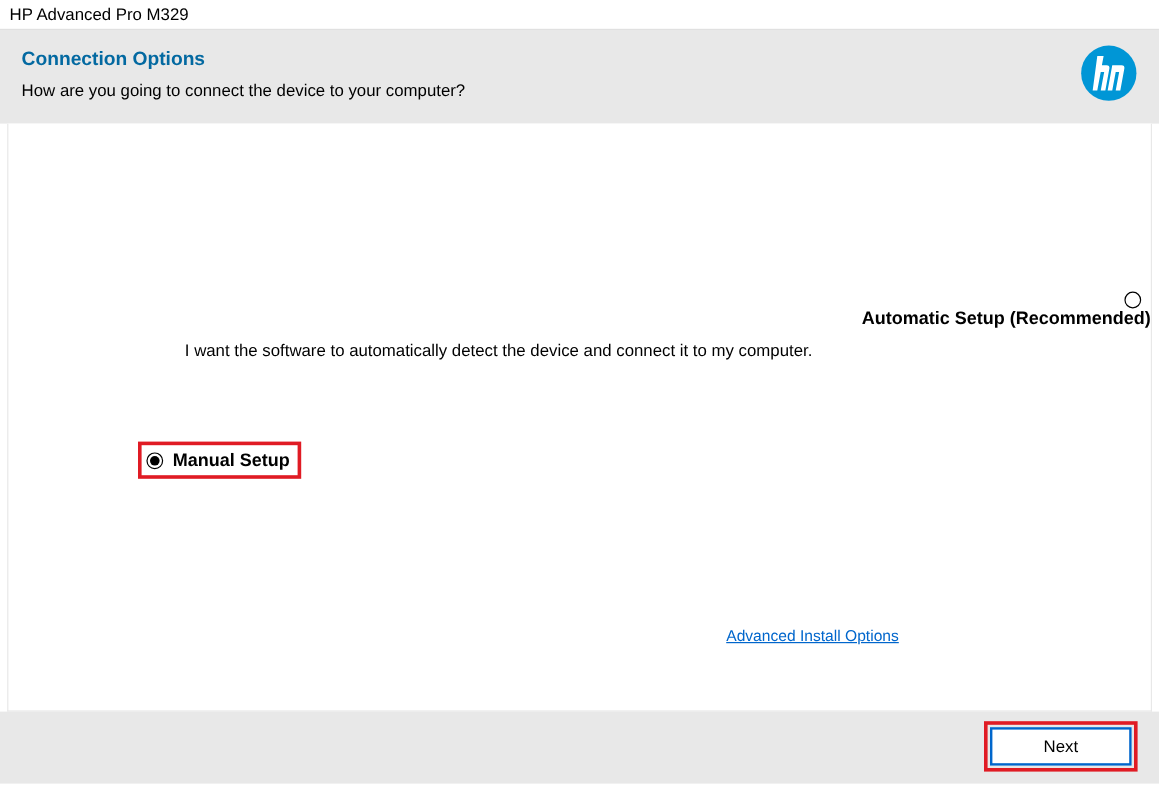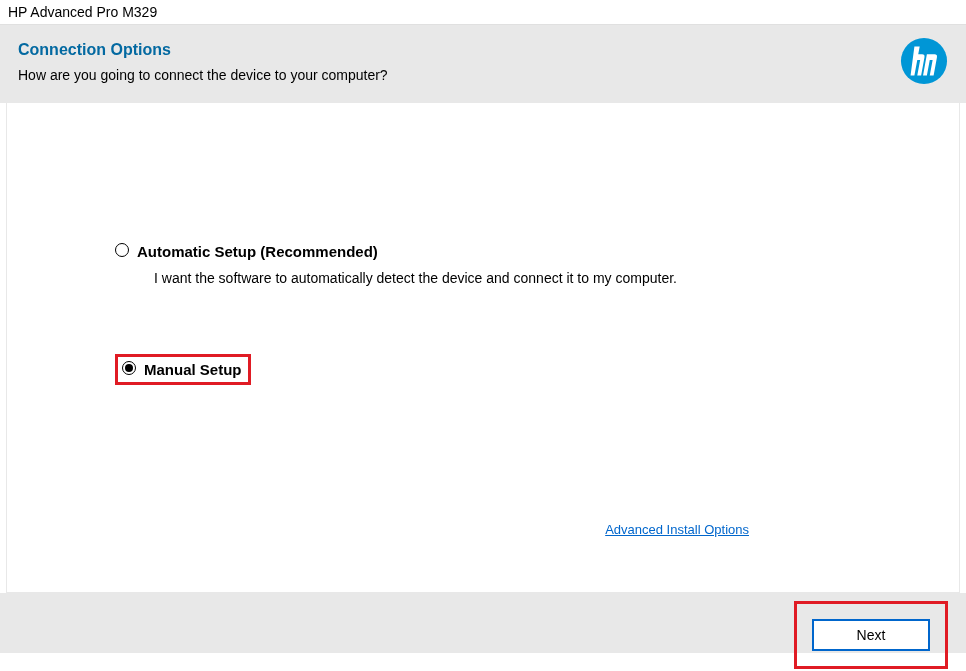--- a/index.html
+++ b/index.html
@@ -56,21 +56,22 @@
       border-right: 1px solid #e8e8e8;
       border-bottom: 1px solid #e8e8e8;
     }
     .option-group {
       margin-left: 108px;
       margin-bottom: 68px;
       position: relative;
     }
     .option-row {
       display: flex;
-      align-items: flex-start;
+      align-items: flex-end;
+      flex-direction: column;
     }
     .radio-circle {
       width: 14px;
       height: 14px;
       border: 1.5px solid #000;
       border-radius: 50%;
       margin-right: 8px;
       display: inline-flex;
       align-items: center;
       justify-content: center;
@@ -91,21 +92,21 @@
     .option-desc {
       font-size: 14px;
       color: #000;
       margin-left: 39px;
       margin-top: 10px;
     }
     .highlight-box {
       border: 3px solid #e01b24;
       padding: 4px 6px 4px 4px;
       display: inline-flex;
-      align-items: flex-start;
+      align-items: center;
     }
     .advanced-link {
       position: absolute;
       right: 210px;
       bottom: 55px;
       color: #0066cc;
       text-decoration: underline;
       font-size: 13px;
       cursor: pointer;
       margin-left: 24px;
@@ -113,21 +114,21 @@
     .footer-bar {
       background: #e8e8e8;
       height: 60px;
       position: relative;
     }
     .next-button-wrap {
       position: absolute;
       right: 18px;
       top: 8px;
       border: 3px solid #e01b24;
-      padding: 15px;
+      padding: 2px;
     }
     .next-button {
       width: 118px;
       height: 32px;
       background: #ffffff;
       border: 2px solid #0066cc;
       font-size: 14px;
       color: #000;
       cursor: pointer;
       display: flex;

